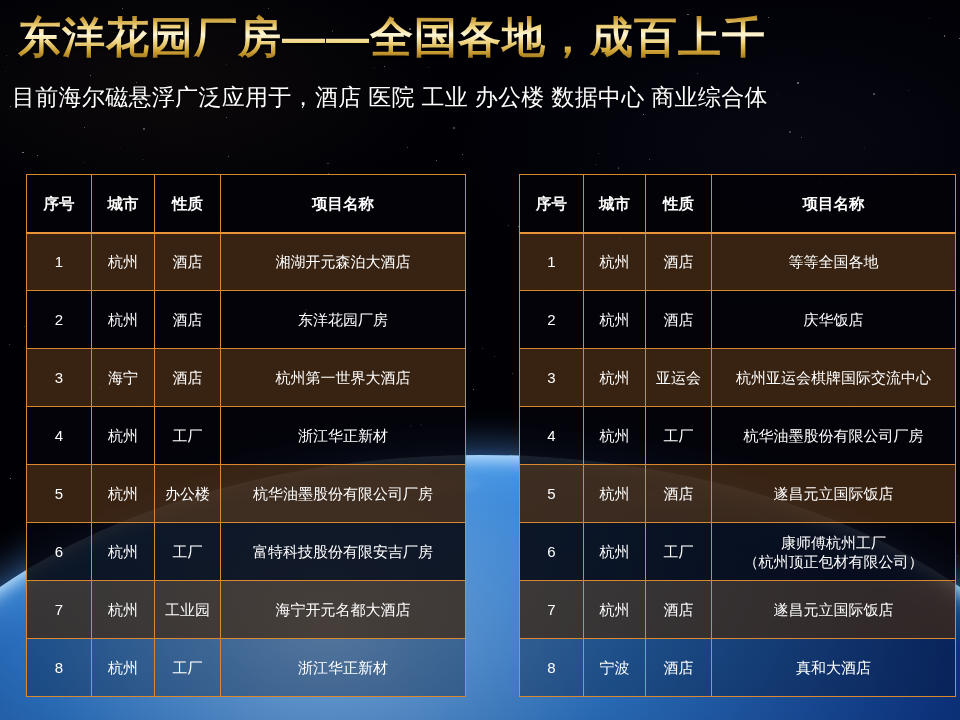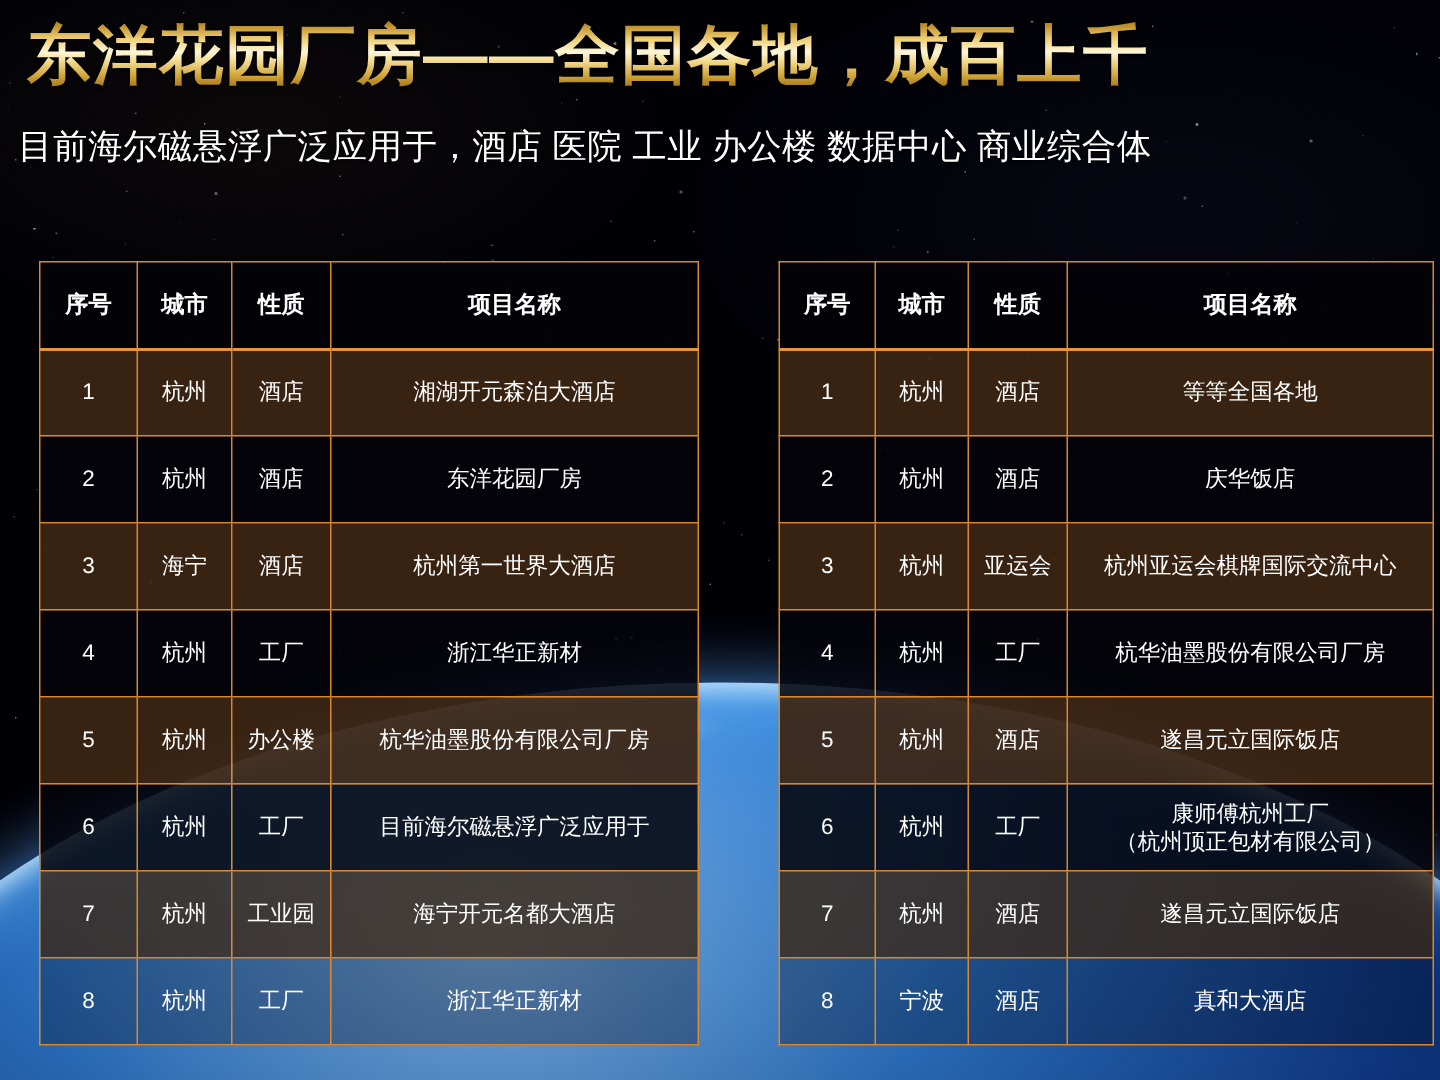--- a/index.html
+++ b/index.html
@@ -427,21 +427,21 @@
       <tr class="odd">
         <td>5</td>
         <td>杭州</td>
         <td>办公楼</td>
         <td class="nm">杭华油墨股份有限公司厂房</td>
       </tr>
       <tr class="even">
         <td>6</td>
         <td>杭州</td>
         <td>工厂</td>
-        <td class="nm">目前海尔磁悬浮广泛应用于</td>
+        <td class="nm">富特科技股份有限安吉厂房</td>
       </tr>
       <tr class="odd">
         <td>7</td>
         <td>杭州</td>
         <td>工业园</td>
         <td class="nm">海宁开元名都大酒店</td>
       </tr>
       <tr class="even">
         <td>8</td>
         <td>杭州</td>

